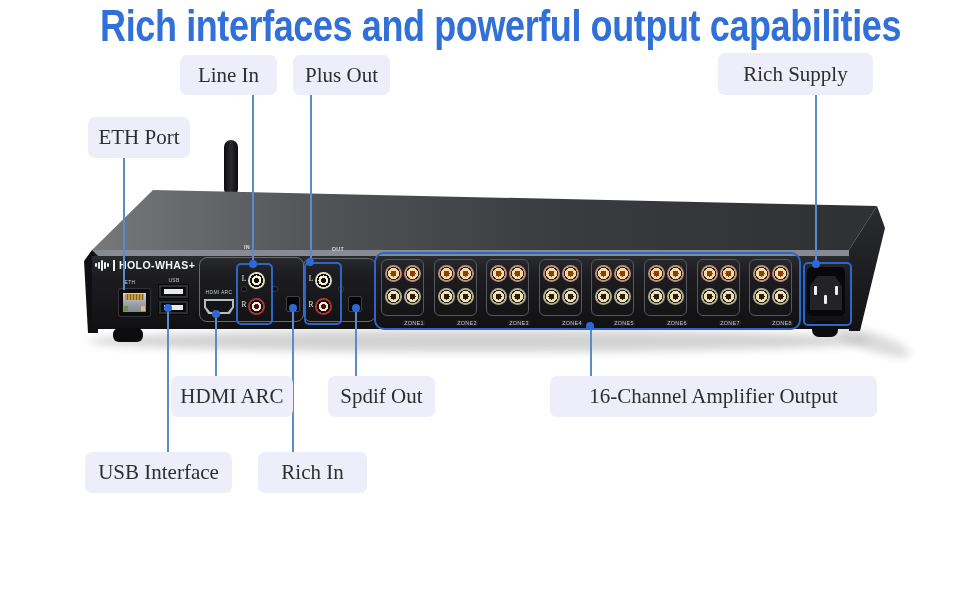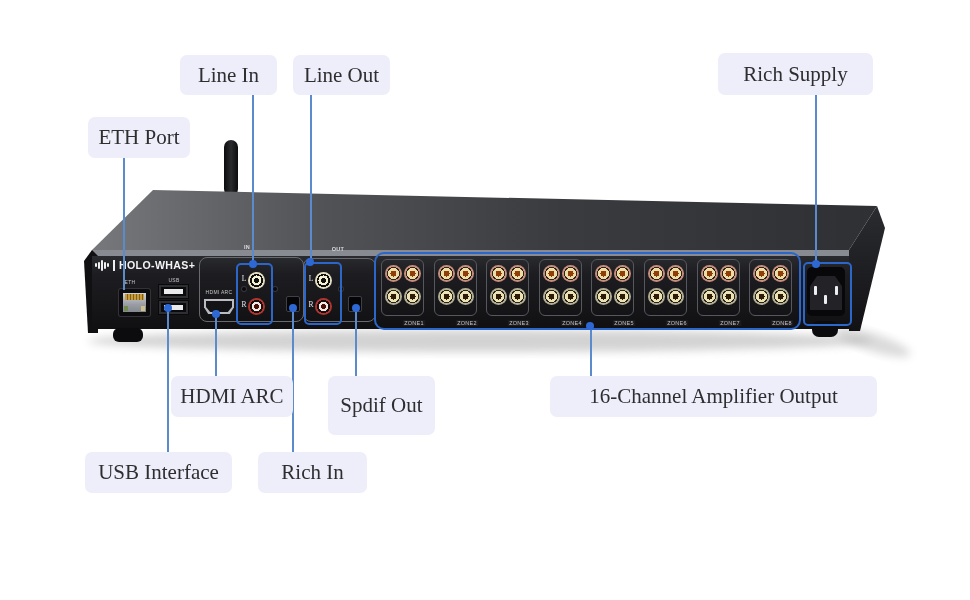--- a/index.html
+++ b/index.html
@@ -78,20 +78,21 @@
   .iec{left:807px;top:267px;width:38px;height:49px;background:#08080a;border-radius:5px;}
   .iec-recess{left:3px;top:9px;width:32px;height:34px;background:#232327;
       clip-path:polygon(22% 0,78% 0,100% 30%,100% 100%,0 100%,0 30%);}
   .prong{width:3px;height:9px;background:#eceff2;border-radius:1px;}
 </style>
 </head>
 <body>
 
 <div class="stage">
 
+  <h1 class="title"><span class="sq">Rich interfaces and powerful output capabilities</span></h1>
 
   <svg class="chassis" width="970" height="600" viewBox="0 0 970 600">
     <defs>
       <linearGradient id="topg" x1="0" y1="0" x2="1" y2="0">
         <stop offset="0" stop-color="#77787b"></stop>
           <stop offset=".3" stop-color="#515256"></stop>
         <stop offset=".6" stop-color="#3a3b3f"></stop>
           <stop offset="1" stop-color="#2f3034"></stop>
       </linearGradient>
       <linearGradient id="frontg" x1="0" y1="0" x2="0" y2="1">
@@ -303,29 +304,29 @@
     <div class="ldot" style="left:352px;top:304px;"></div>
     <div class="ldot" style="left:586px;top:322px;"></div>
 
     <div class="pill" style="left:88px;top:117px;width:102px;height:41px;">
         <span>ETH Port</span>
       </div>
     <div class="pill" style="left:180px;top:55px;width:97px;height:40px;">
         <span>Line In</span>
       </div>
     <div class="pill" style="left:293px;top:55px;width:97px;height:40px;">
-        <span>Line Out</span>
+        <span>Plus Out</span>
       </div>
     <div class="pill" style="left:718px;top:53px;width:155px;height:42px;">
         <span>Rich Supply</span>
       </div>
     <div class="pill" style="left:171px;top:376px;width:122px;height:41px;">
         <span>HDMI ARC</span>
       </div>
-    <div class="pill" style="left:328px;top:376px;width:107px;height:59px;">
+    <div class="pill" style="left:328px;top:376px;width:107px;height:41px;">
         <span>Spdif Out</span>
       </div>
     <div class="pill" style="left:550px;top:376px;width:327px;height:41px;">
         <span>16-Channel Amplifier Output</span>
       </div>
     <div class="pill" style="left:85px;top:452px;width:147px;height:41px;">
         <span>USB Interface</span>
       </div>
     <div class="pill" style="left:258px;top:452px;width:109px;height:41px;">
         <span>Rich In</span>

